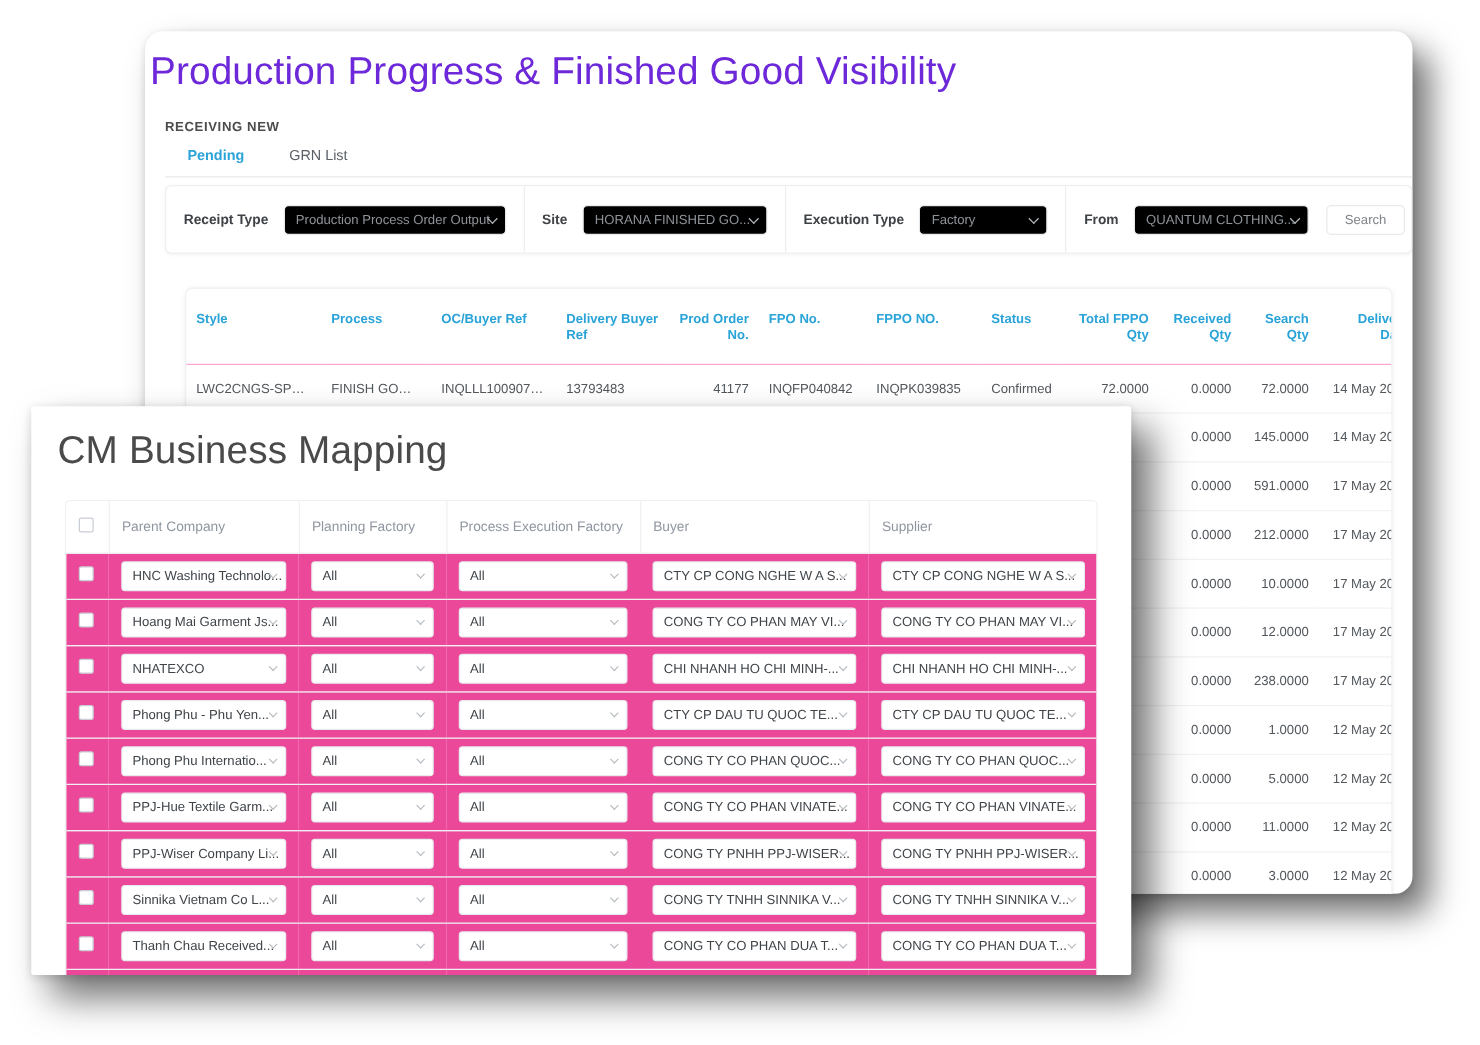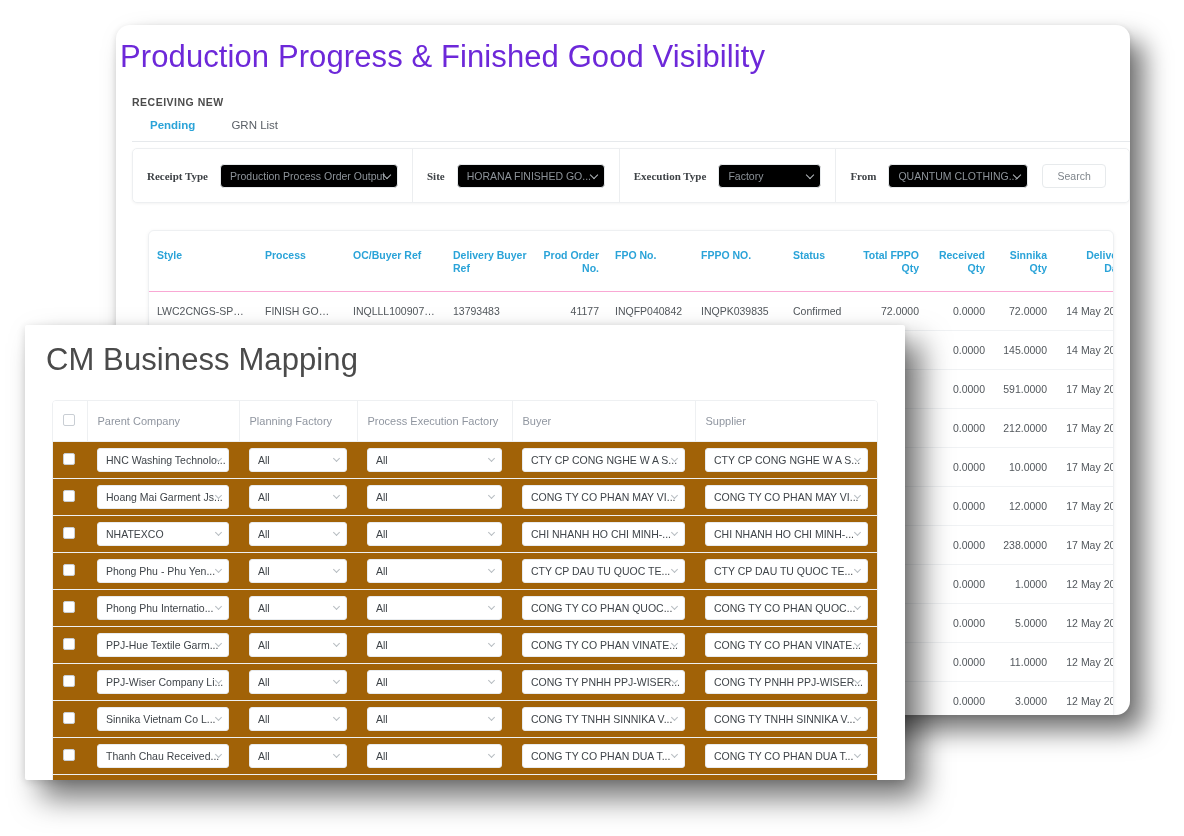--- a/index.html
+++ b/index.html
@@ -52,21 +52,21 @@
     background:#fff; border: 1px solid #edeff1; border-radius: 5px;
     box-shadow: 0 1px 3px rgba(0,0,0,0.05);
     display: flex; align-items: center;
   }
   .filter-group {
     display: flex; align-items: center; height: 100%;
     padding: 0 14px;
   }
   .filter-group + .filter-group { border-left: 1px solid #eceef0; }
   .filter-label {
-    font-size: 11px; font-weight: 700; color: #3e4246; white-space: nowrap; margin-right: 12px; font-family: Liberation Serif, serif;
+    font-size: 11px; font-weight: 700; color: #3e4246; white-space: nowrap; margin-right: 12px;
   }
   .sel {
     position: relative;
     border: 1px solid #e7eaec; border-radius: 4px; background: #000000;
     height: 24px; display: flex; align-items: center;
     padding: 0 22px 0 9px;
     font-size: 10.5px; color: #8d9399; white-space: nowrap; overflow: hidden;
   }
   .sel .chev {
     position: absolute; right: 7px; top: 50%;
@@ -127,21 +127,21 @@
   table.cm th {
     font-size: 11px; font-weight: 400; color: #9096a0;
     text-align: left; padding: 13px 10px; height: 38px;
     border-bottom: 1px solid #eef0f2;
     border-right: 1px solid #eef0f2;
     background: #fff;
   }
   table.cm th:last-child { border-right: none; }
   table.cm td {
     padding: 6px 10px; height: 32px; border-bottom: 1px solid #eef0f2;
-    vertical-align: middle; background: #a16207;
+    vertical-align: middle; background: #ec4899;
   }
   table.cm tr:last-child td { border-bottom: none; }
   .col-chk { width: 34px; }
   .col-parent { width: 152px; }
   .col-plan { width: 118px; }
   .col-proc { width: 155px; }
   .col-buyer { width: 183px; }
   .col-supp { width: 183px; }
 
   .chk-empty {
@@ -232,21 +232,21 @@
               <th>Style</th>
               <th>Process</th>
               <th>OC/Buyer Ref</th>
               <th>Delivery Buyer Ref</th>
               <th class="r">Prod Order No.</th>
               <th>FPO No.</th>
               <th>FPPO NO.</th>
               <th>Status</th>
               <th class="r">Total FPPO Qty</th>
               <th class="r">Received Qty</th>
-              <th class="r">Sinnika Qty</th>
+              <th class="r">Search Qty</th>
               <th class="r">Delivery Date</th>
             </tr>
           </thead>
           <tbody id="pp-body">
               <tr>
                 <td>LWC2CNGS-SPORTS...</td>
                 <td>FINISH GOODS</td>
                 <td>INQLLL100907.11/...</td>
                 <td>13793483</td>
                 <td class="r">41177</td>

